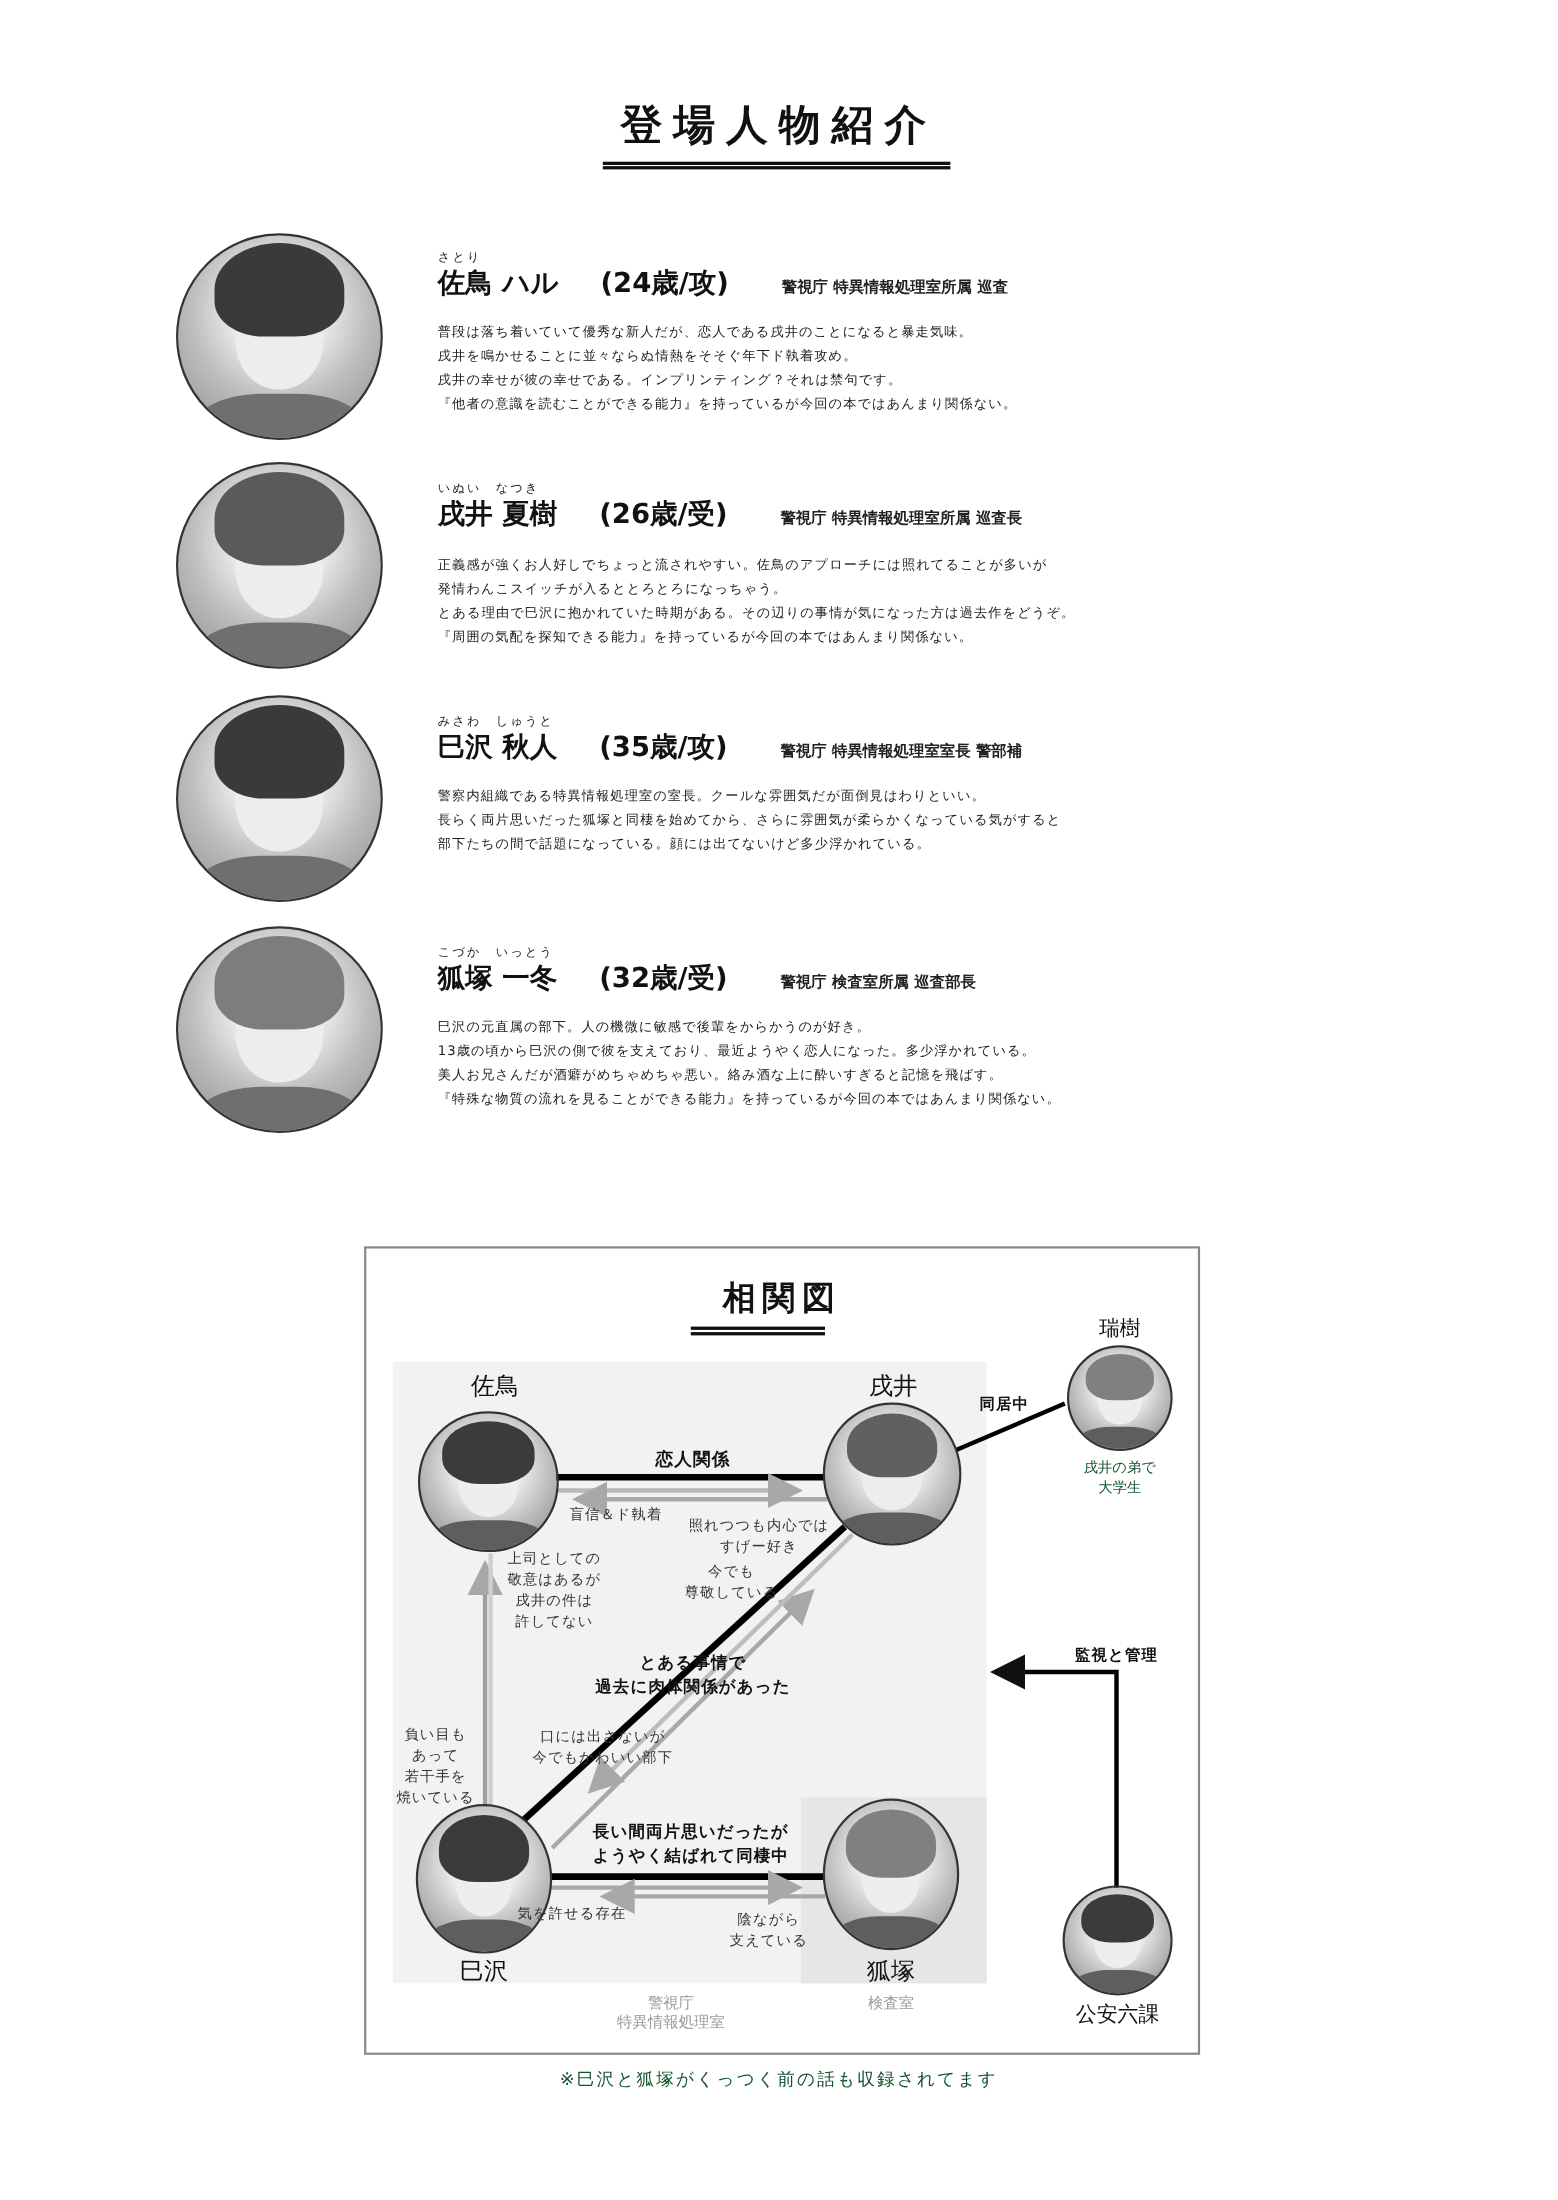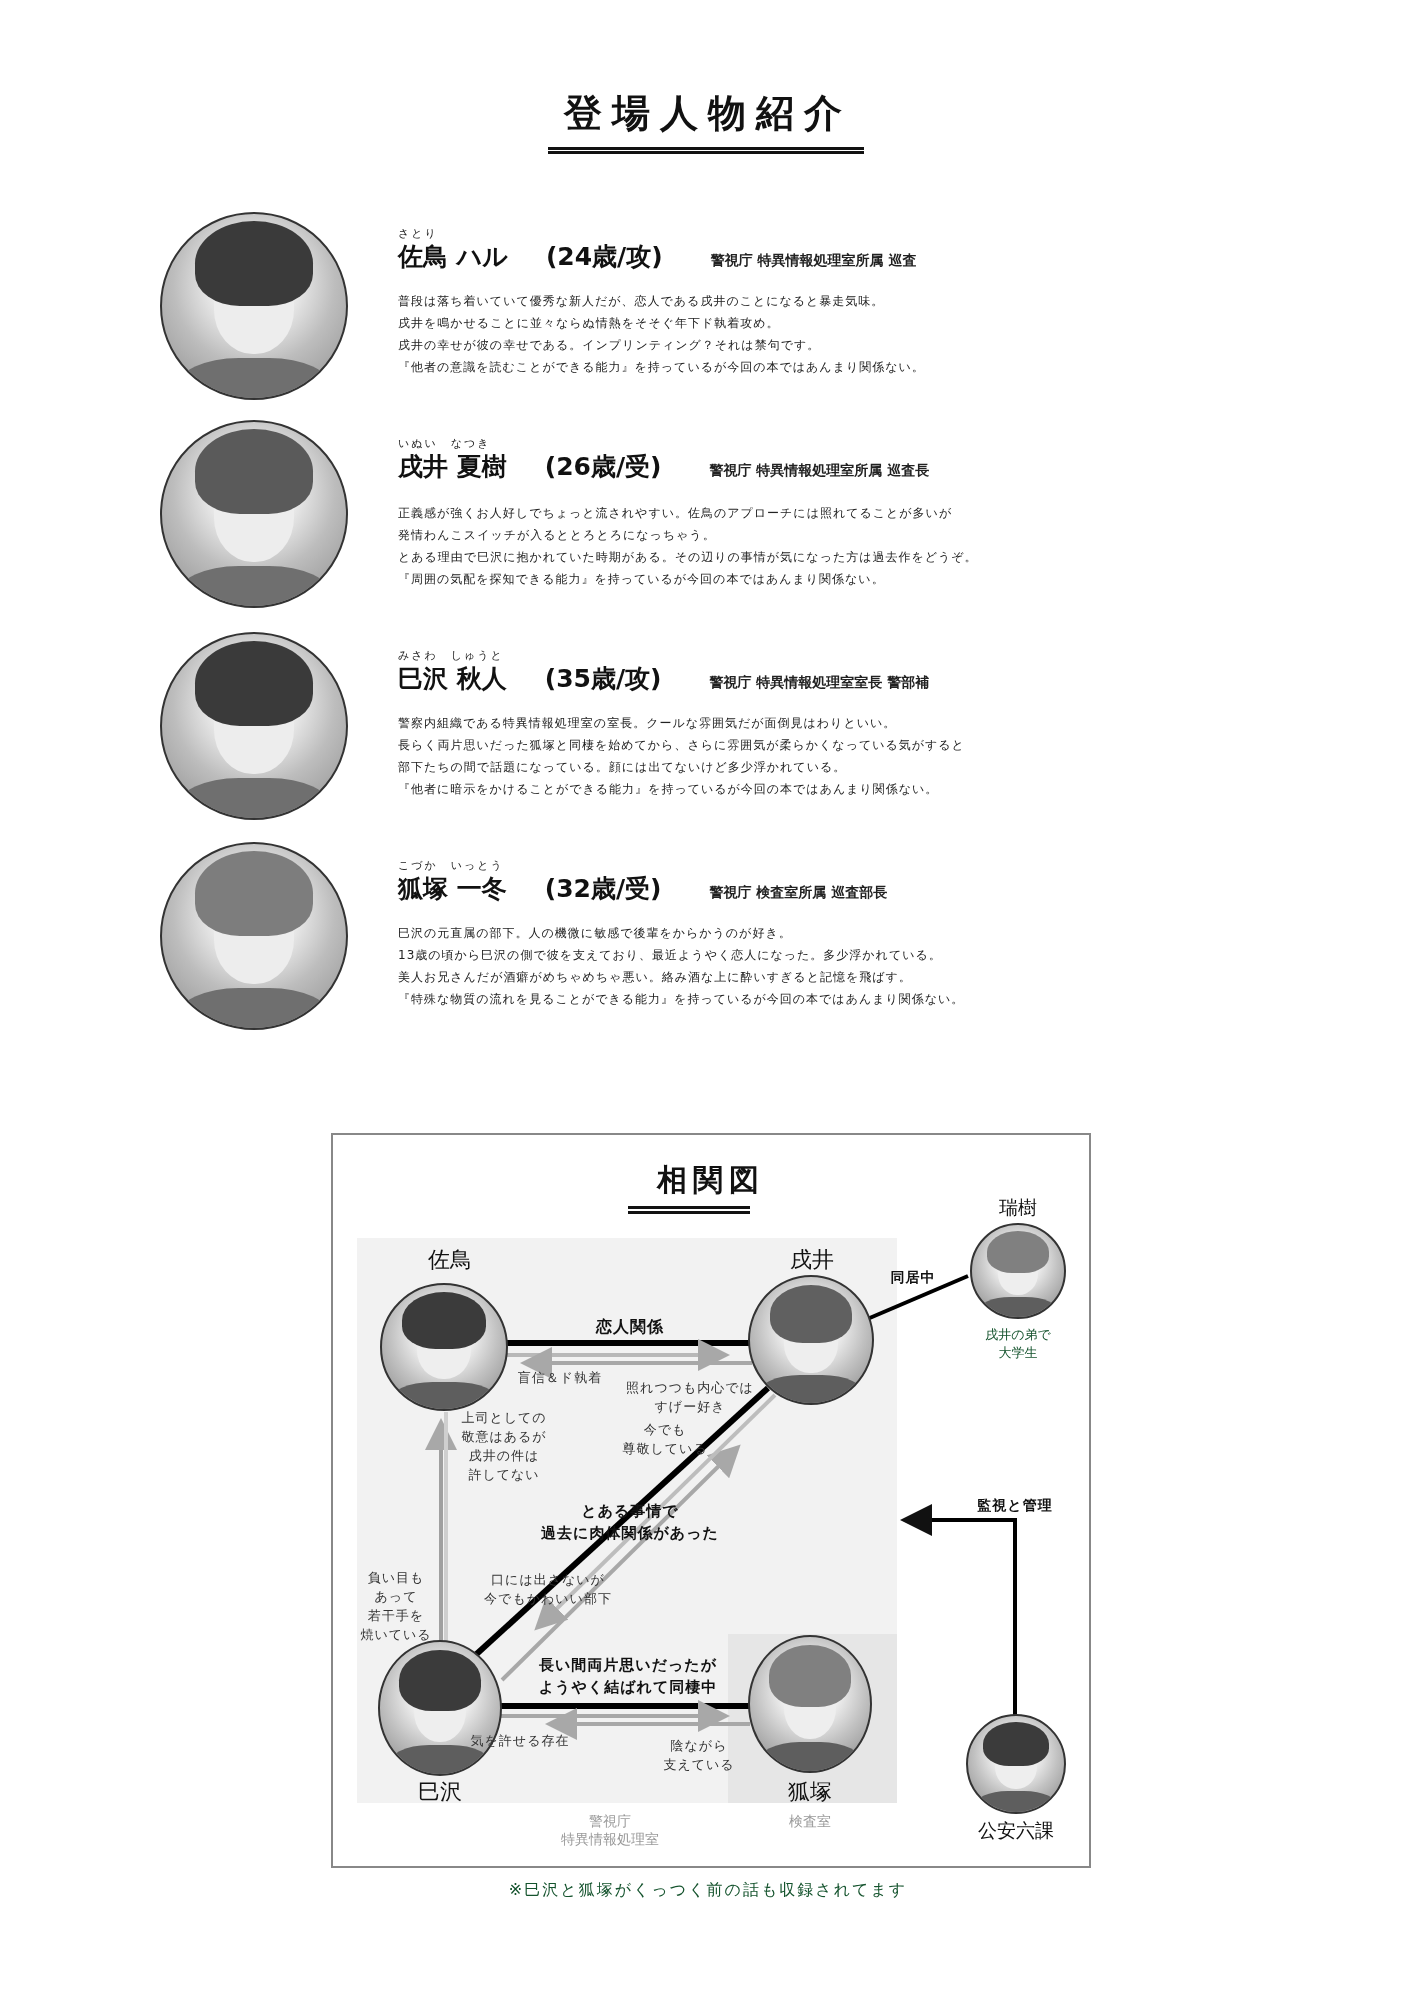--- a/index.html
+++ b/index.html
@@ -144,21 +144,20 @@
     <div class="name-line">
       <span class="char-name">巳沢 秋人</span>
       <span class="char-age">(35歳/攻)</span>
       <span class="char-role">警視庁 特異情報処理室室長 警部補</span>
     </div>
   </div>
   <div class="desc" style="top:80px;">
     <div>警察内組織である特異情報処理室の室長。クールな雰囲気だが面倒見はわりといい。</div>
     <div>長らく両片思いだった狐塚と同棲を始めてから、さらに雰囲気が柔らかくなっている気がすると</div>
     <div>部下たちの間で話題になっている。顔には出てないけど多少浮かれている。</div>
-    <div>『他者に暗示をかけることができる能力』を持っているが今回の本ではあんまり関係ない。</div>
   </div>
 </section>
 
 <section class="char-card" style="top:842px;">
   <div class="portrait light" style="top:0;">
     <div class="body"></div>
       <div class="face"></div>
       <div class="hair"></div>
   </div>
   <div class="name-block" style="top:16px;">

